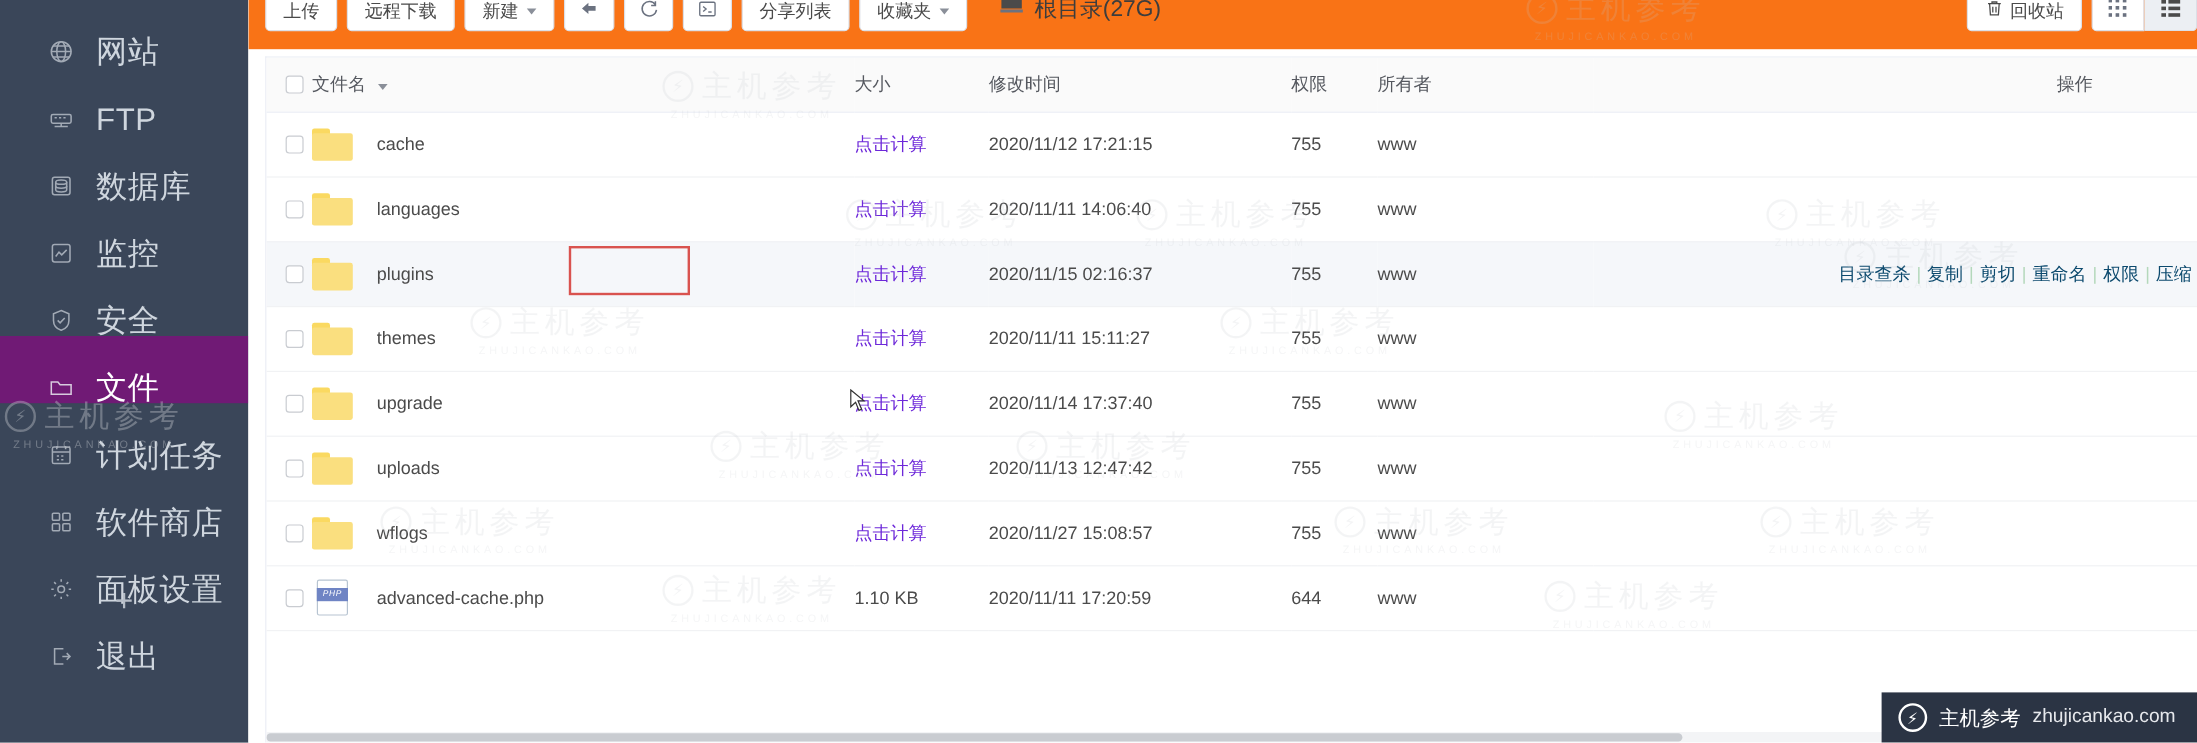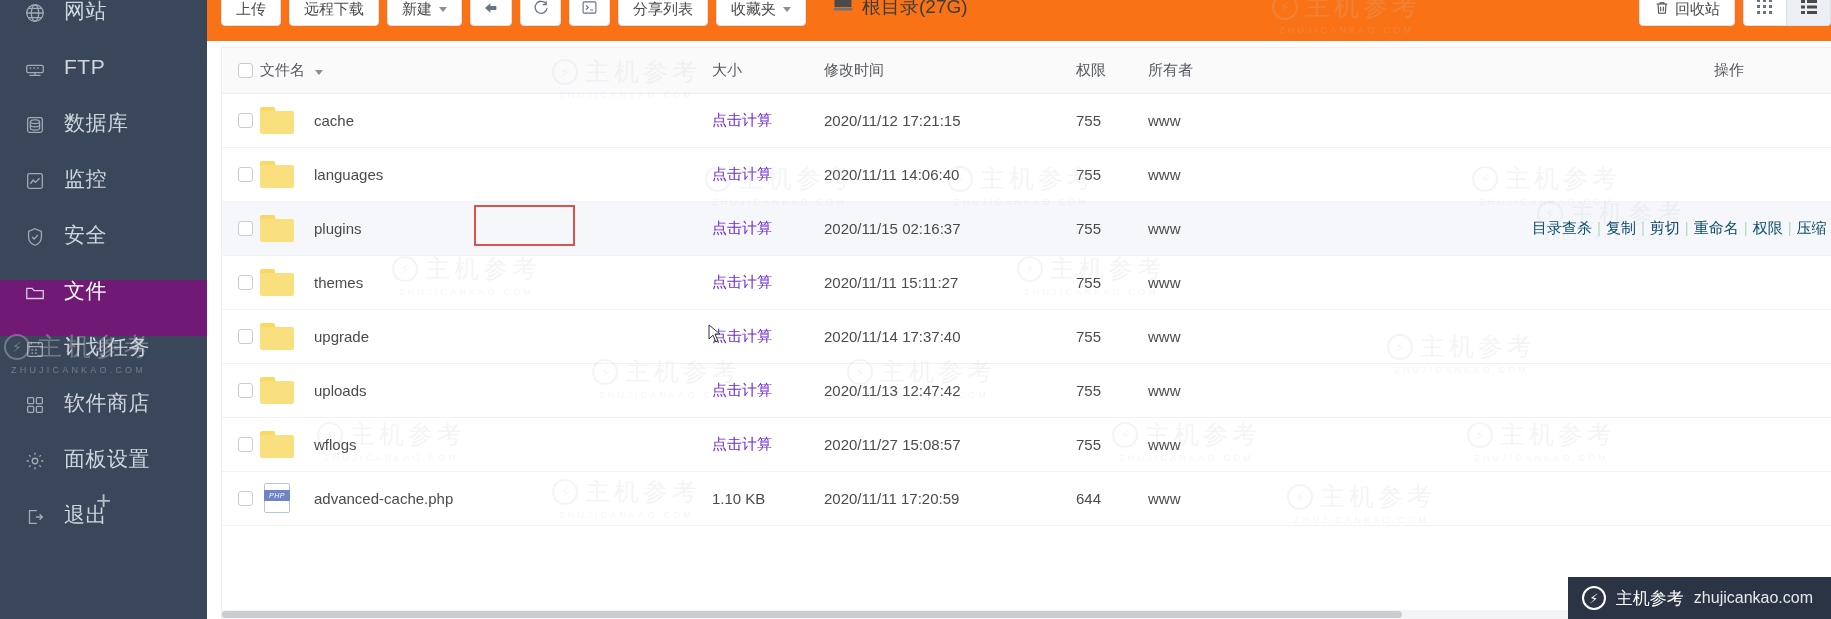--- a/index.html
+++ b/index.html
@@ -15,24 +15,24 @@
   .sidebar {
     width: 207px; height: 619px;
     background: #3a4659;
     flex: 0 0 207px;
     position: relative;
     overflow: hidden;
   }
   .side-item {
     height: 56px;
     display: flex;
-    align-items: flex-start;
-    padding-left: 22px;
+    align-items: flex-end;
+    padding-left: 38px;
     color: #cfd6de;
-    font-size: 21px;
+    font-size: 26px;
     cursor: pointer;
     user-select: none;
   }
   .side-item.active { background: #701a75; color: #ffffff; }
   .side-item .ic {
     width: 26px; height: 26px;
     margin-right: 16px;
     display: inline-flex; align-items: center; justify-content: center;
     flex: 0 0 26px;
     opacity: .82;

